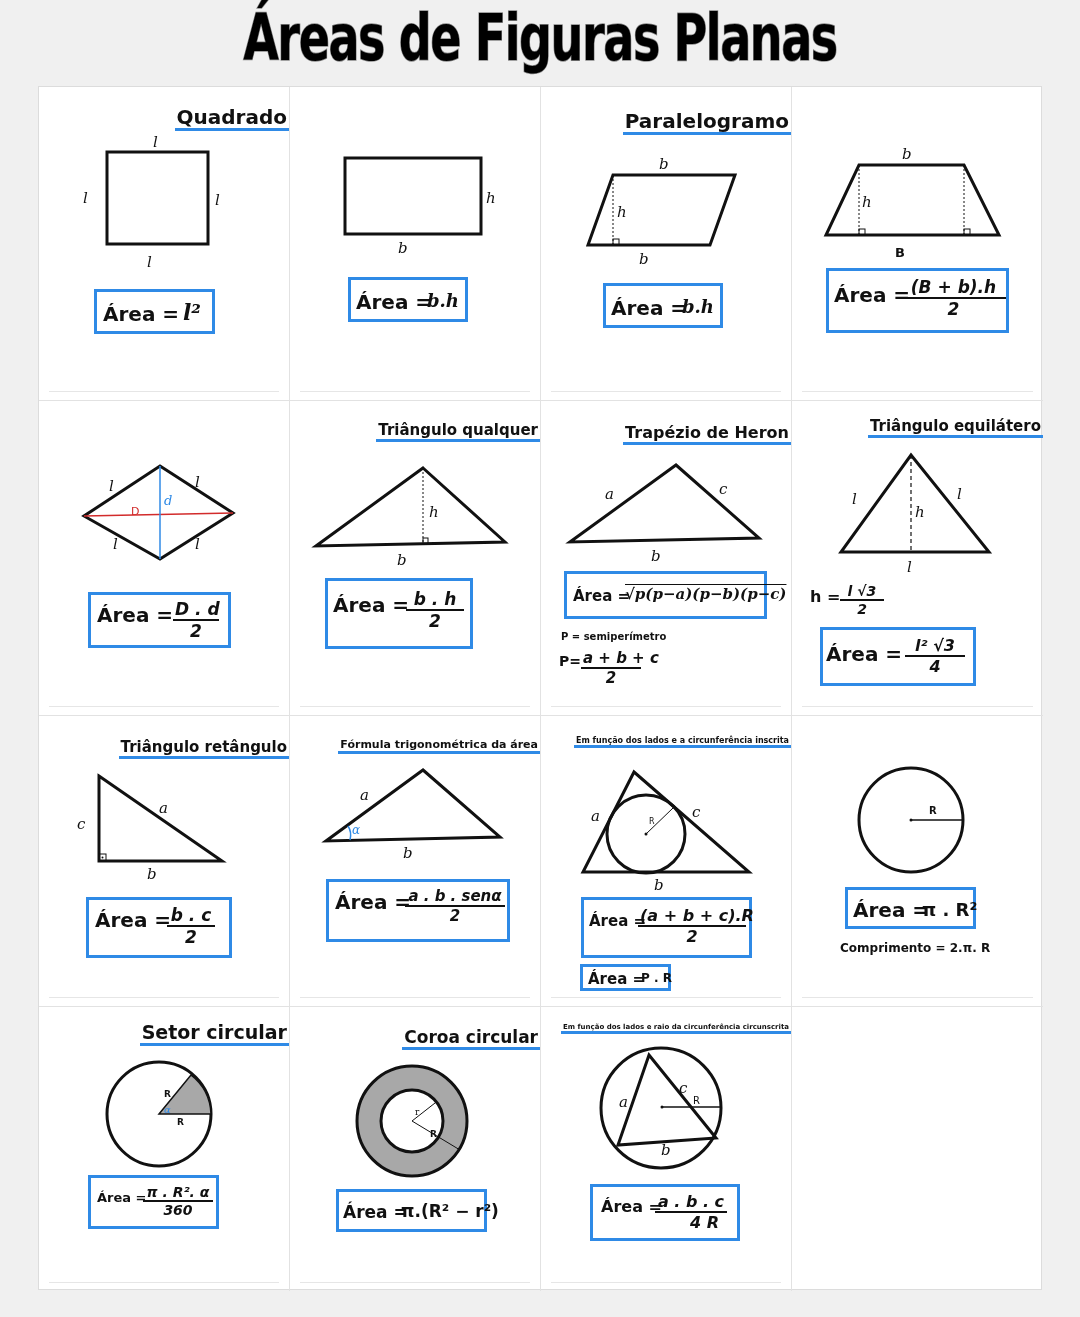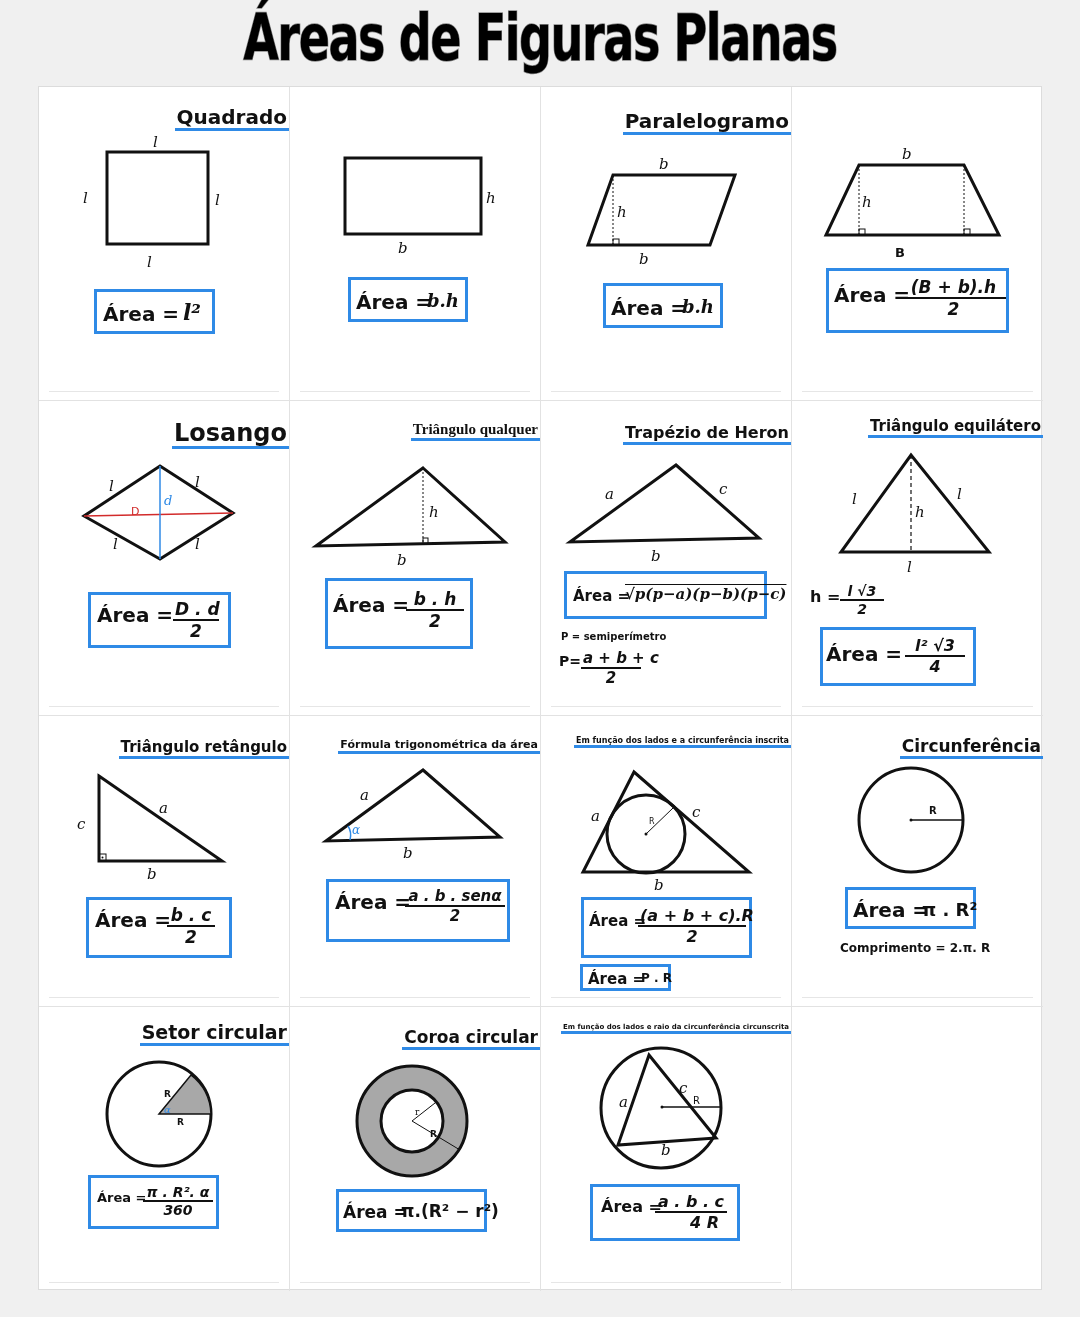--- a/index.html
+++ b/index.html
@@ -99,21 +99,20 @@
       <span class="lhs" style="left:5px;top:12px;font-size:20px;">Área =</span>
       <span class="frac" style="left:72px;top:6px;font-size:17px;width:105px;">
         <span class="num">(B + b).h</span>
         <span class="den">2</span>
       </span>
     </div>
     <div class="sep"></div>
   </div>
 
   <div class="cell">
-    <div class="ctitle" style="top:18px;font-size:24px;"><span>Losango</span></div>
     <svg width="251" height="200" style="left:0;top:0">
       <polygon points="121,65 194,112 121,158 45,115" fill="none" stroke="#111" stroke-width="3"></polygon>
       <line x1="45" y1="115" x2="194" y2="112" stroke="#d22b2b" stroke-width="1.5"></line>
       <line x1="121" y1="65" x2="121" y2="158" stroke="#2f8ae6" stroke-width="1.5"></line>
       <text x="92" y="114" style="font-family:'DejaVu Sans',sans-serif;font-size:11px;fill:#d22b2b">D</text>
       <text x="125" y="104" style="font-family:'DejaVu Serif',serif;font-style:italic;font-size:13px;fill:#2f8ae6">d</text>
       <text class="lbl" x="70" y="90">l</text>
       <text class="lbl" x="156" y="86">l</text>
       <text class="lbl" x="74" y="148">l</text>
       <text class="lbl" x="156" y="148">l</text>
@@ -122,21 +121,21 @@
       <span class="lhs" style="left:6px;top:8px;font-size:20px;">Área =</span>
       <span class="frac" style="left:82px;top:4px;font-size:17px;width:46px;">
         <span class="num">D . d</span>
         <span class="den">2</span>
       </span>
     </div>
     <div class="sep"></div>
   </div>
 
   <div class="cell">
-    <div class="ctitle" style="top:20px;font-size:15px;font-family:Liberation Serif, serif;"><span>Triângulo qualquer</span></div>
+    <div class="ctitle" style="top:20px;font-size:15px;"><span>Triângulo qualquer</span></div>
     <svg width="251" height="200" style="left:0;top:0">
       <polygon points="133,67 215,141 26,145" fill="none" stroke="#111" stroke-width="3"></polygon>
       <line x1="133" y1="67" x2="133" y2="143" stroke="#111" stroke-width="1" stroke-dasharray="2,2"></line>
       <rect x="133" y="137" width="5" height="6" fill="none" stroke="#111" stroke-width="1"></rect>
       <text class="lbl" x="139" y="116">h</text>
       <text class="lbl" x="107" y="164">b</text>
     </svg>
     <div class="fbox" style="left:35px;top:177px;width:148px;height:71px;">
       <span class="lhs" style="left:5px;top:12px;font-size:20px;">Área =</span>
       <span class="frac" style="left:78px;top:8px;font-size:17px;width:58px;">
@@ -252,21 +251,20 @@
       </span>
     </div>
     <div class="fbox" style="left:39px;top:248px;width:91px;height:27px;">
       <span class="lhs" style="left:5px;top:3px;font-size:15px;">Área =</span>
       <span class="lhs" style="left:58px;top:4px;font-size:12px;">P . R</span>
     </div>
     <div class="sep"></div>
   </div>
 
   <div class="cell">
-    <div class="ctitle" style="top:20px;font-size:17px;"><span>Circunferência</span></div>
     <svg width="251" height="200" style="left:0;top:0">
       <circle cx="119" cy="104" r="52" fill="none" stroke="#111" stroke-width="3"></circle>
       <circle cx="119" cy="104" r="1.5" fill="#111"></circle>
       <line x1="119" y1="104" x2="171" y2="104" stroke="#111" stroke-width="1.5"></line>
       <text x="137" y="98" style="font-family:'DejaVu Sans',sans-serif;font-size:10px;font-weight:bold;fill:#111">R</text>
     </svg>
     <div class="fbox" style="left:53px;top:171px;width:131px;height:42px;">
       <span class="lhs" style="left:5px;top:8px;font-size:20px;">Área =</span>
       <span class="lhs" style="left:74px;top:9px;font-size:18px;">π . R²</span>
     </div>

